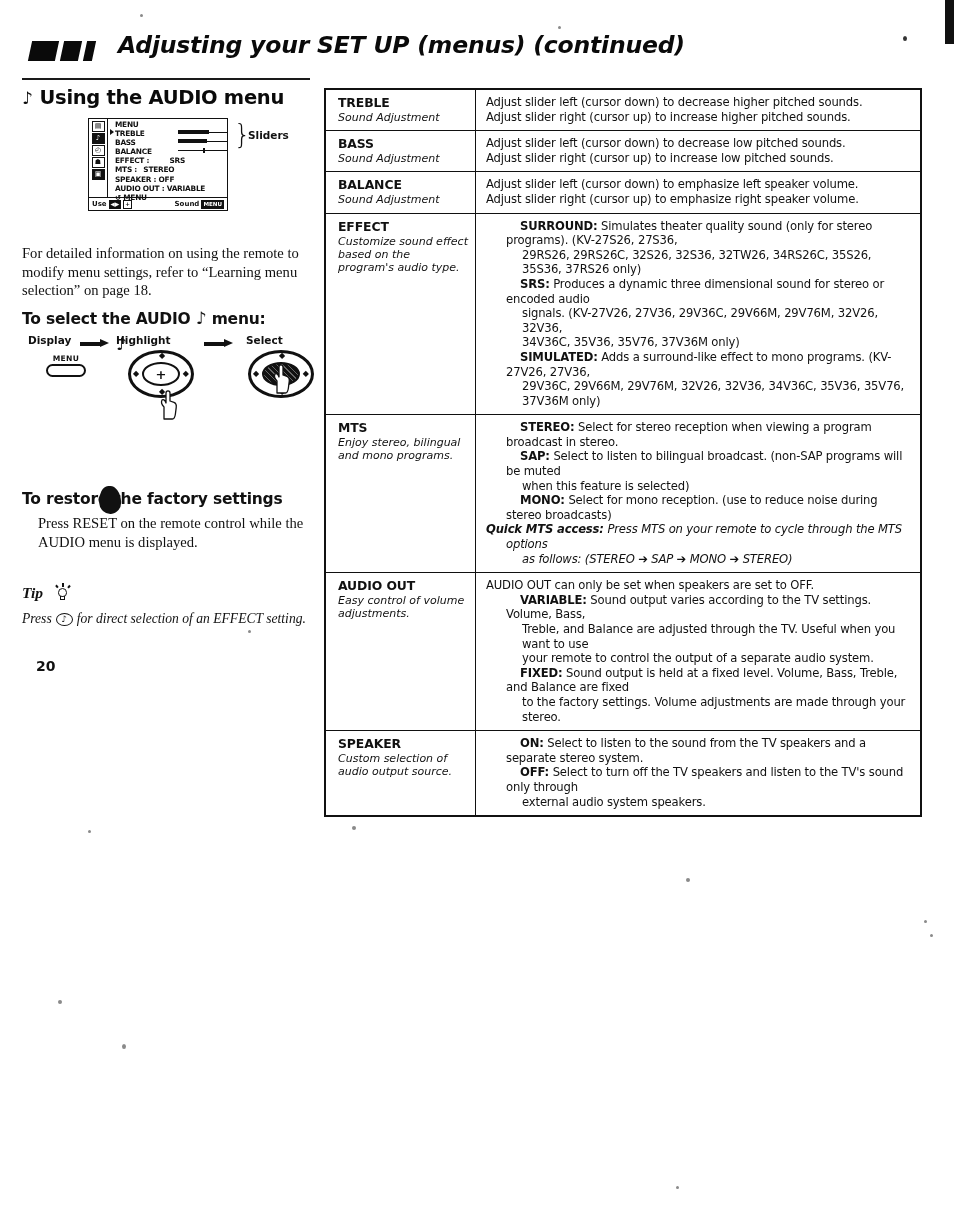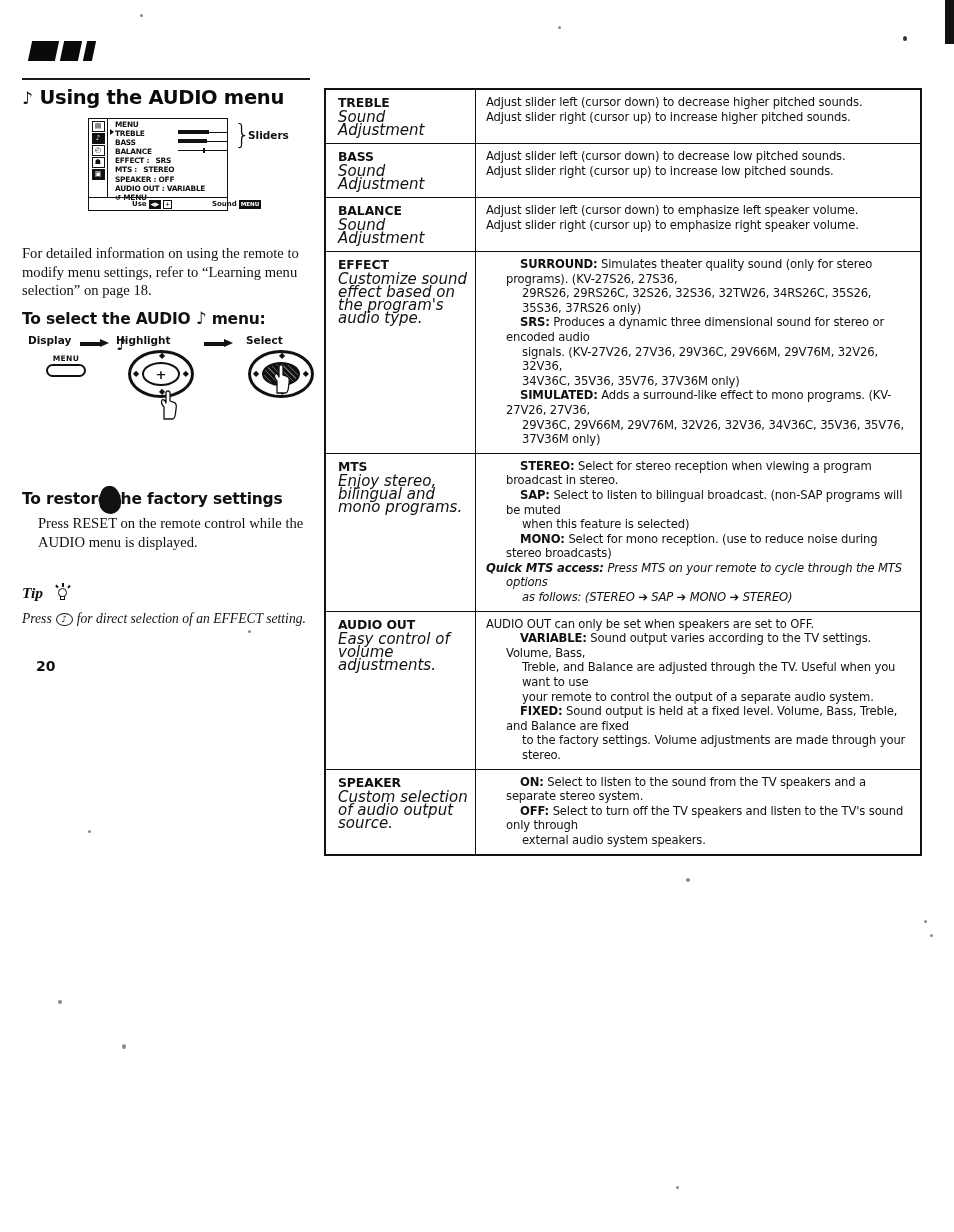--- a/index.html
+++ b/index.html
@@ -205,21 +205,21 @@
     display: flex;
     align-items: center;
     justify-content: space-between;
     padding: 0 3px;
     font-family: "DejaVu Sans", sans-serif;
     font-size: 7px;
     font-weight: bold;
     color: #111;
     box-sizing: border-box;
   }
-  .foot-grp { display: flex; align-items: center; gap: 2px; margin-left: 40px; }
+  .foot-grp { display: flex; align-items: center; gap: 2px; }
   .keycap {
     display: inline-block;
     border: 1.1px solid #111;
     font-size: 5.6px;
     line-height: 7px;
     padding: 0 1px;
     font-weight: bold;
   }
   .keycap.solid { background: #111; color: #fff; border-color: #111; }
 
@@ -529,21 +529,21 @@
     font-weight: bold;
     font-size: 12.4px;
     letter-spacing: -0.1px;
     color: #111;
     margin-bottom: 1px;
     white-space: nowrap;
   }
   .row-sub {
     font-family: "DejaVu Sans", sans-serif;
     font-style: italic;
-    font-size: 15px;
+    font-size: 11px;
     line-height: 13px;
     color: #111;
   }
   .desc-line {
     font-family: "DejaVu Sans", sans-serif;
     font-size: 11.6px;
     line-height: 14.6px;
     color: #111;
     letter-spacing: -0.15px;
   }
@@ -572,20 +572,21 @@
 <div class="speck" style="left:58px;top:1000px;width:4px;height:4px;"></div>
 <div class="speck" style="left:122px;top:1044px;width:4px;height:5px;"></div>
 <div class="speck" style="left:676px;top:1186px;width:3px;height:3px;"></div>
 
 <div id="header">
   <div class="hdr-blocks">
     <i class="hb1"></i>
     <i class="hb2"></i>
     <i class="hb3"></i>
   </div>
+  <div class="hdr-title">Adjusting your SET UP (menus) (continued)</div>
 </div>
 <div class="rule-under-header"></div>
 
 <div id="left-col">
 
   <h2 class="section-title">
     <span class="note-glyph">♪</span>
     <span>Using the AUDIO menu</span>
   </h2>
 
@@ -618,21 +619,21 @@
         </div>
         <div class="tvm-row">
           <span class="lab tvm-indent">BALANCE</span>
           <span class="slider" style="top:1px;">
             <span class="track"></span>
               <span class="pip" style="left:49%"></span>
           </span>
         </div>
         <div class="tvm-row">
           <span class="lab tvm-indent">EFFECT :</span>
-          <span class="val" style="margin-left:4px">SRS</span>
+          <span class="val" style="margin-left:18px">SRS</span>
         </div>
         <div class="tvm-row">
           <span class="lab tvm-indent">MTS :</span>
           <span class="val" style="">STEREO</span>
         </div>
         <div class="tvm-row">
           <span class="lab tvm-indent">SPEAKER : OFF</span>
         </div>
         <div class="tvm-row">
           <span class="lab tvm-indent">AUDIO OUT : VARIABLE</span>

